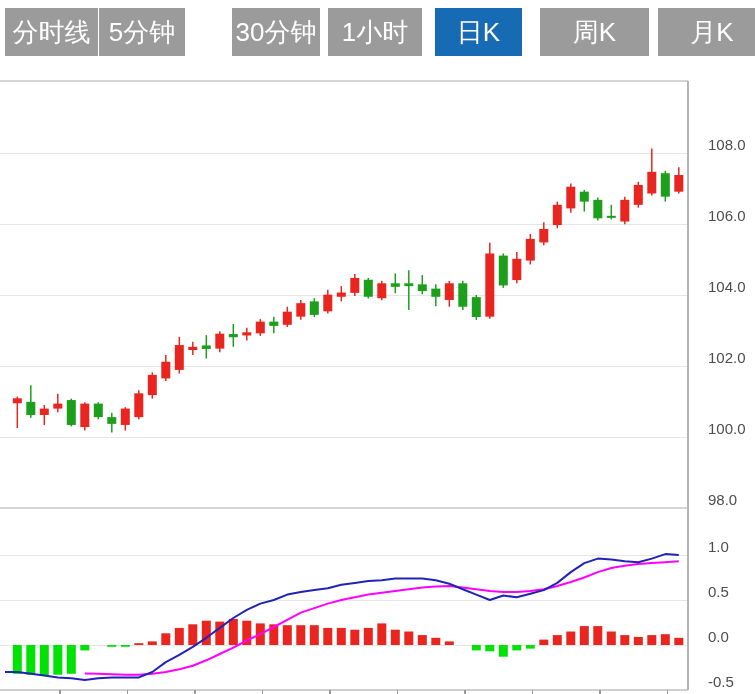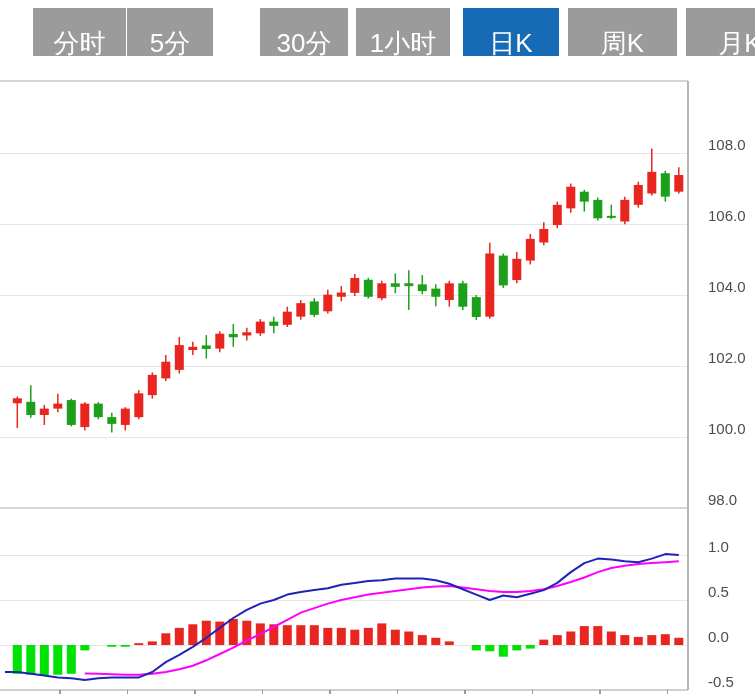--- a/index.html
+++ b/index.html
@@ -1,23 +1,23 @@
 <!DOCTYPE html>
 <html><head>
 <meta charset="utf-8">
 <style>
   html,body{margin:0;padding:0;background:#fff;}
   body{width:755px;height:694px;position:relative;overflow:hidden;
        font-family:"Liberation Sans",sans-serif;}
-  .tab{position:absolute;top:8px;height:48px;border:none;padding:11px;
+  .tab{position:absolute;top:8px;height:48px;border:none;padding:0;
        background:#9b9b9b;color:#fff;font-size:26px;line-height:48px;
-       text-align:center;cursor:pointer;font-family:"Liberation Sans",sans-serif;margin-left:28px;}
+       text-align:center;cursor:pointer;font-family:"Liberation Sans",sans-serif;}
   .tab.active{background:#176ab4;}
   .t1{left:5px;width:93px}.t2{left:99px;width:86px}.t3{left:232px;width:88px}
-  .t4{left:328px;width:94px}.t5{left:435px;width:96px}.t6{left:540px;width:109px}
+  .t4{left:328px;width:94px}.t5{left:435px;width:87px}.t6{left:540px;width:109px}
   .t7{left:658px;width:108px}
   #chart{position:absolute;left:0;top:0;}
 </style>
 </head>
 <body>
 
 <div>
   <button class="tab t1">分时线</button>
   <button class="tab t2">5分钟</button>
   <button class="tab t3">30分钟</button>

